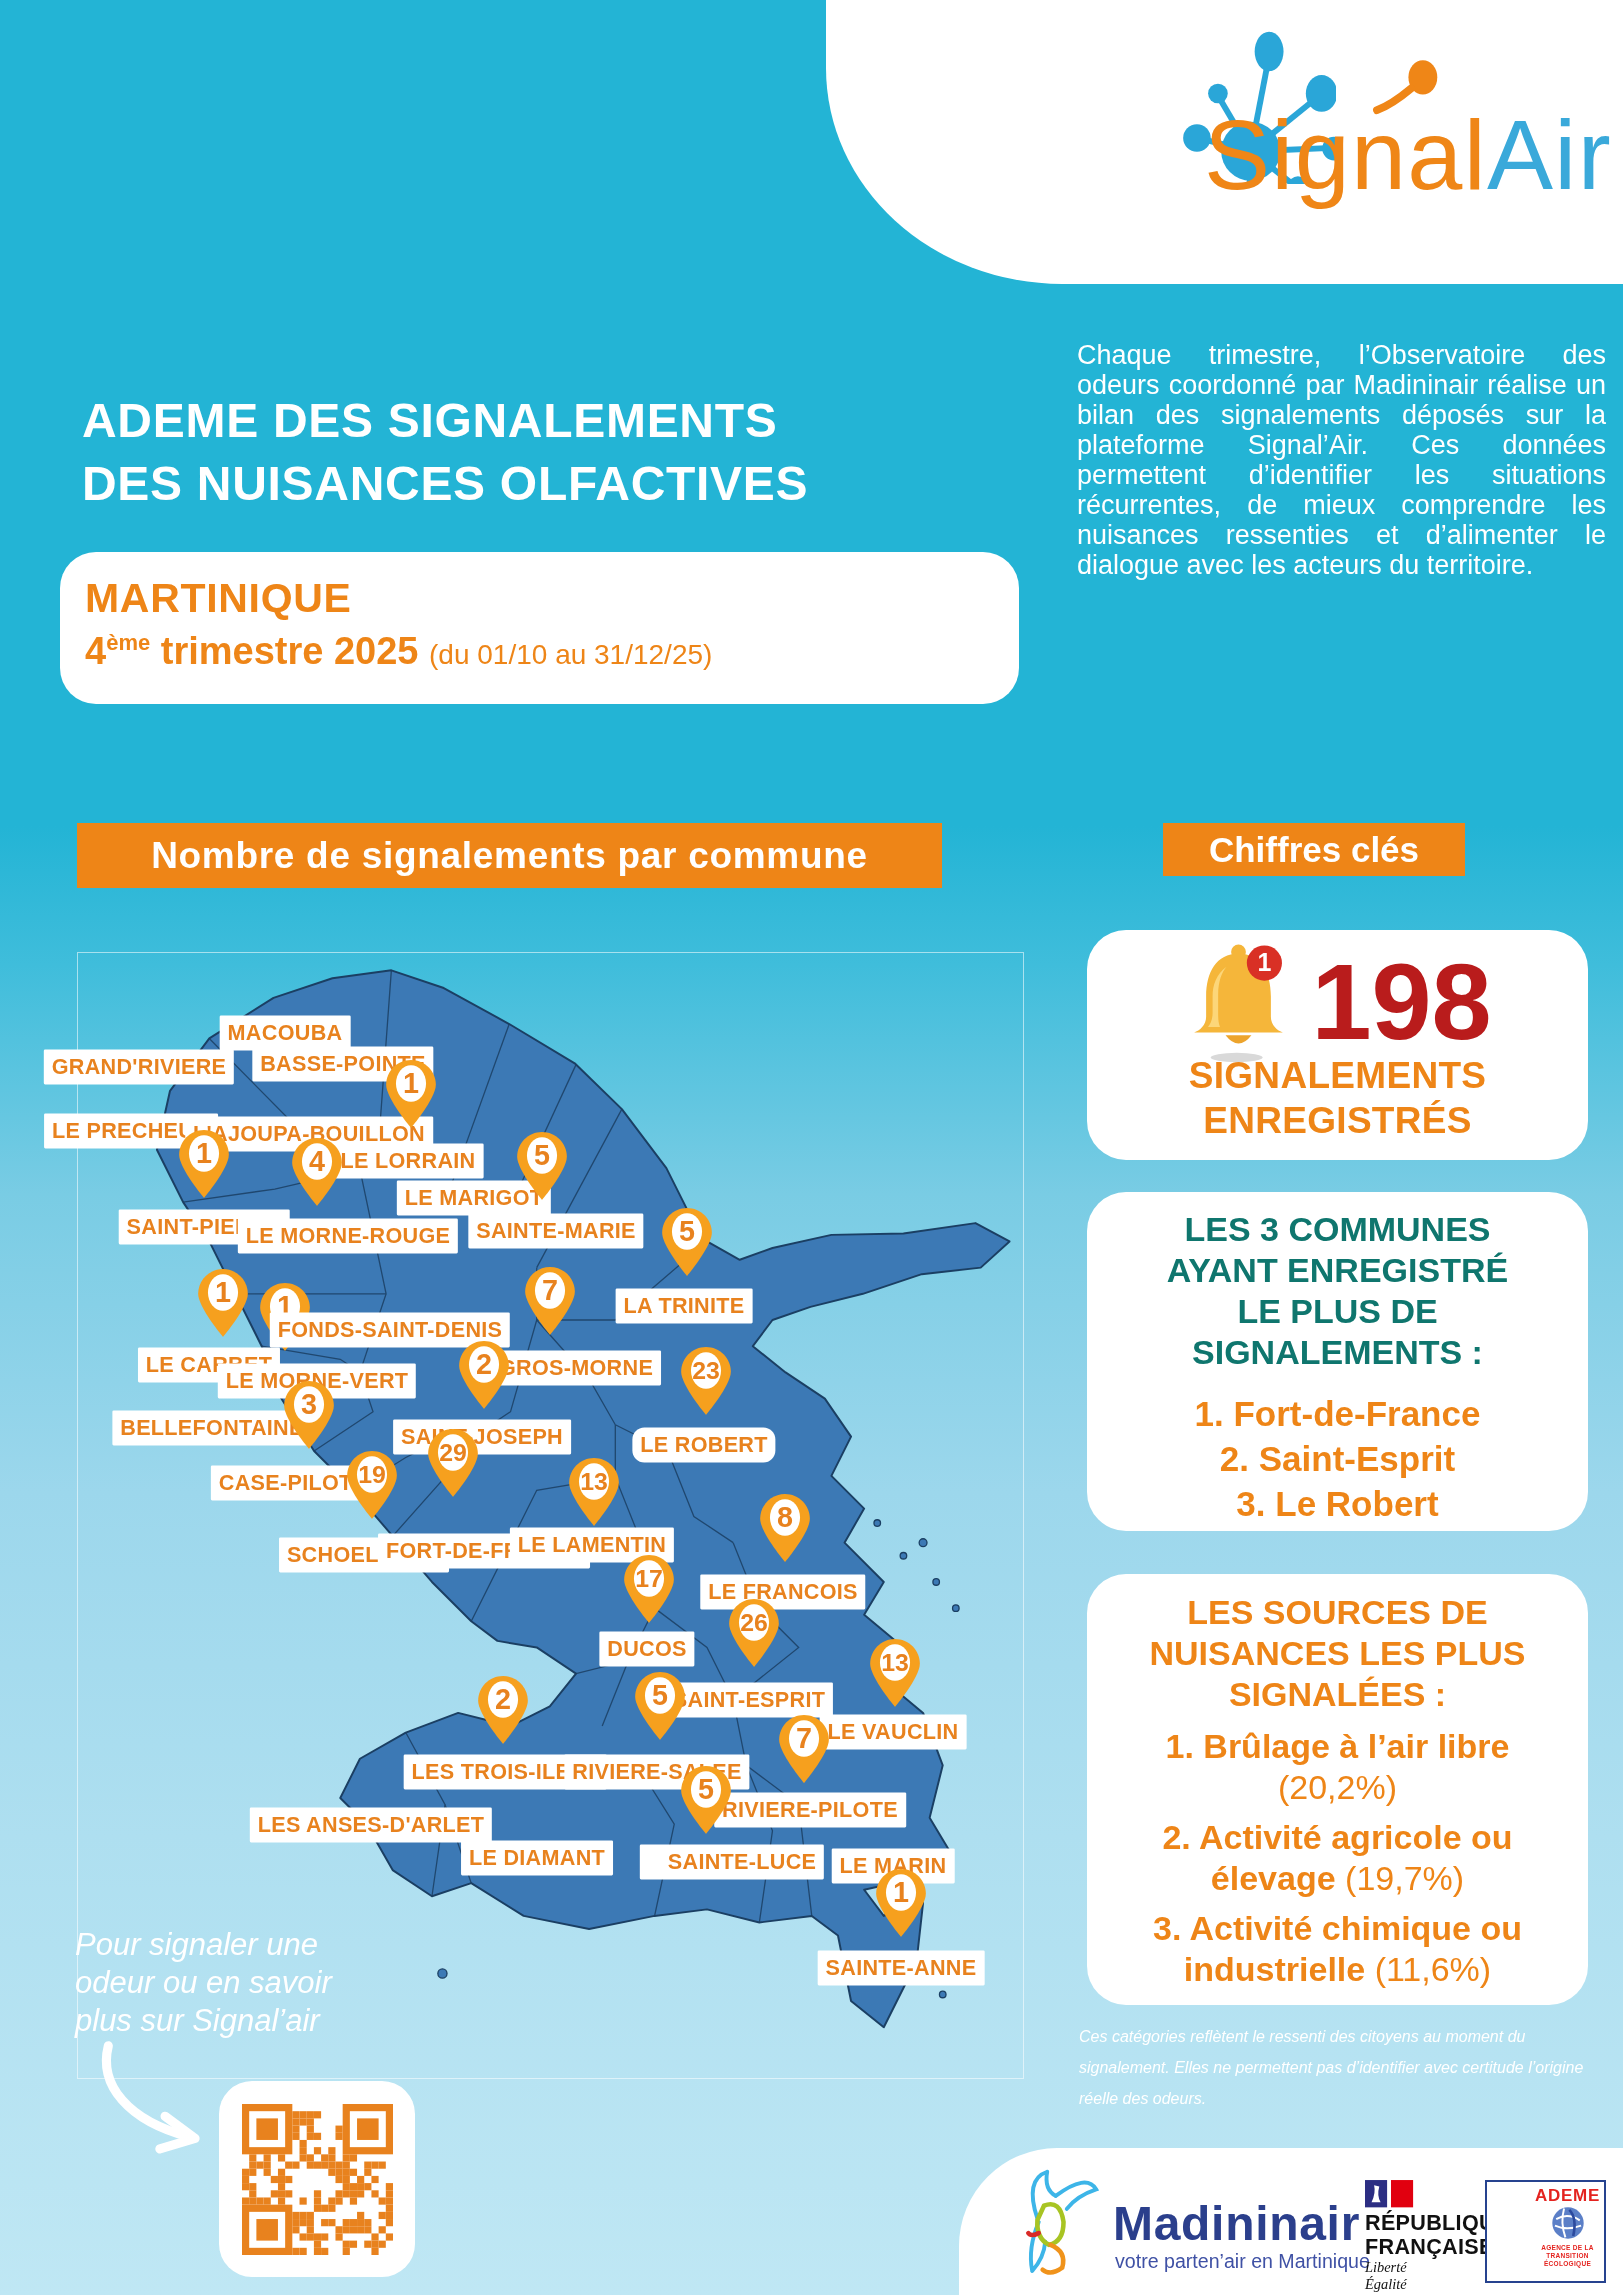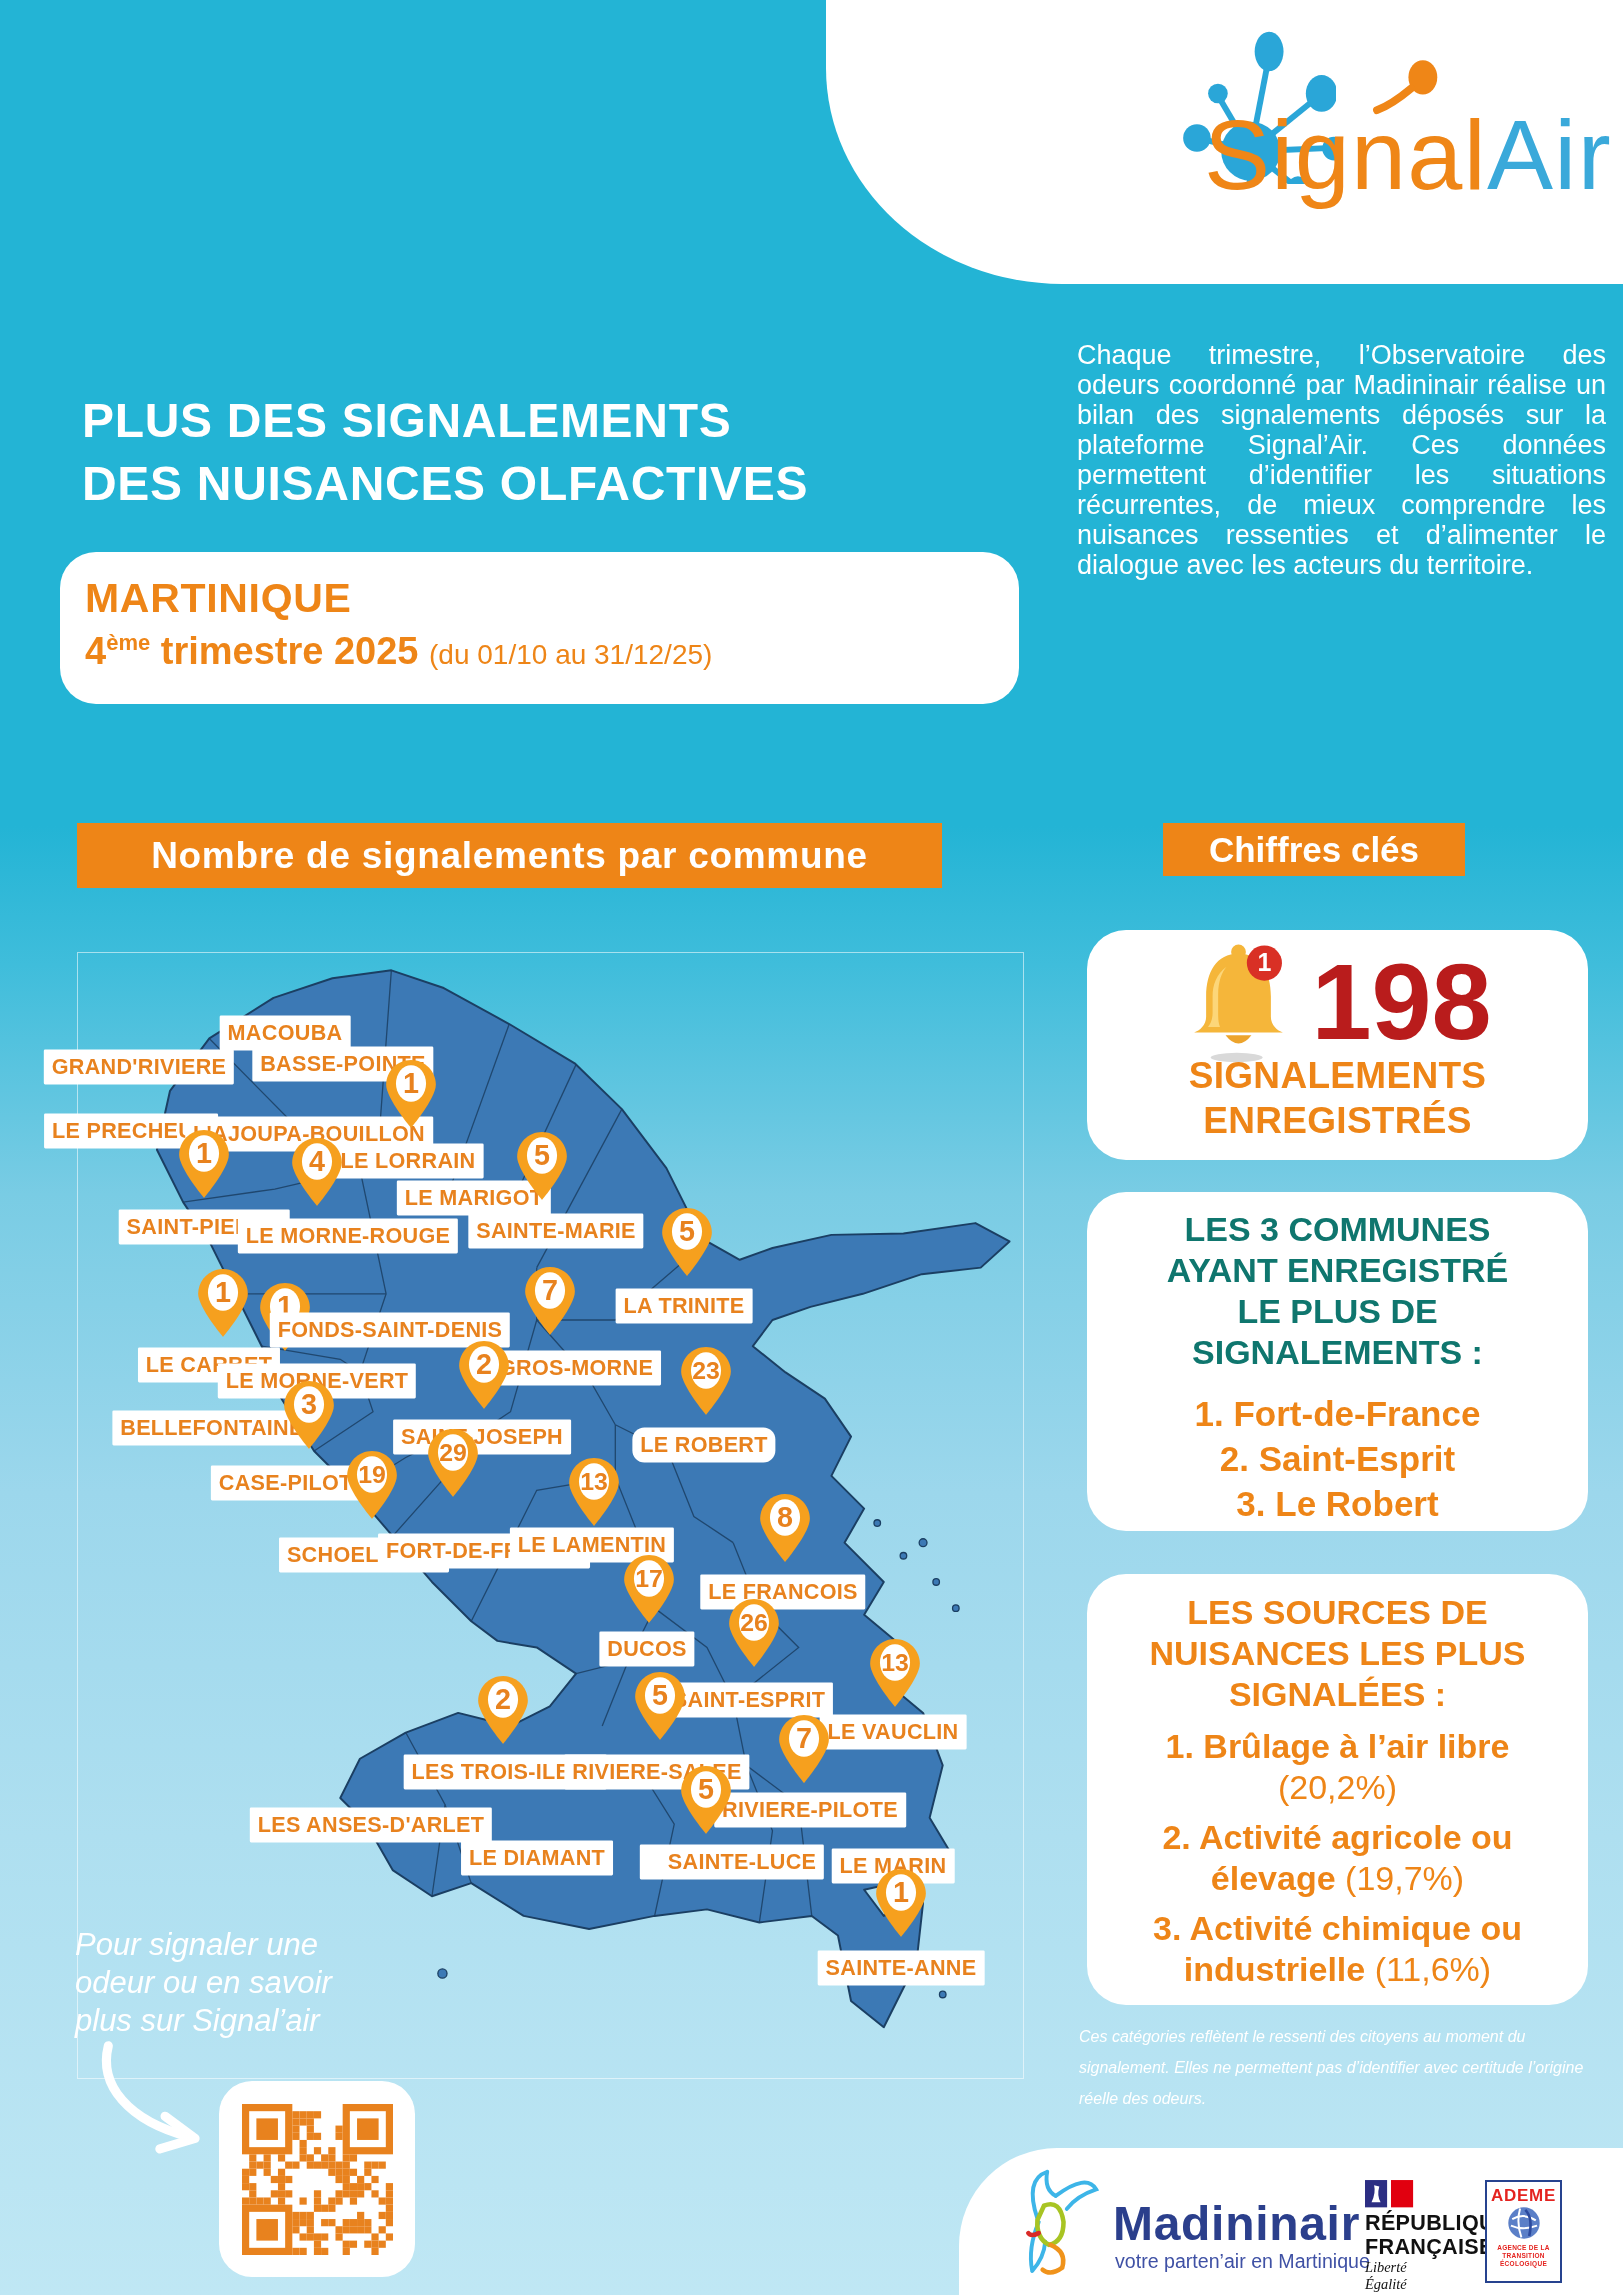--- a/index.html
+++ b/index.html
@@ -47,21 +47,21 @@
   .footnote{left:1079px;top:2021px;width:531px;color:#fff;font-size:16px;line-height:31px;font-style:italic;}
   
   .qr-cta{left:75px;top:1926px;color:#fff;font-size:31px;line-height:38px;font-style:italic;}
   .qr-box{left:219px;top:2081px;width:196px;height:196px;background:#fff;border-radius:33px;display:flex;align-items:center;justify-content:center;}
   
   .footer-band{left:959px;top:2148px;width:664px;height:147px;background:#fff;border-top-left-radius:98px;}
   .madininair-name{left:1113px;top:2196px;color:#2b3f8c;font-size:48px;font-weight:bold;letter-spacing:0.7px;}
   .madininair-tag{left:1115px;top:2250px;color:#3f51a5;font-size:19.6px;}
   .rf-title{left:1365px;top:2211px;color:#111;font-size:21.6px;font-weight:bold;line-height:23.6px;letter-spacing:0.3px;font-family:"Liberation Sans",sans-serif;}
   .rf-devise{left:1365px;top:2259px;color:#111;font-size:14.4px;line-height:17px;font-style:italic;font-family:"Liberation Serif",serif;}
-  .ademe-box{left:1485px;top:2180px;width:73px;height:99px;border:2px solid #26438f;background:#fff;text-align:center;}
+  .ademe-box{left:1485px;top:2180px;width:73px;height:99px;border:2px solid #26438f;background:#fff;text-align:center;padding-left:44px;}
   .ademe-name{color:#e4231f;font-weight:bold;font-size:17px;margin-top:3.9px;letter-spacing:0.7px;}
   .ademe-sub{color:#e4231f;font-weight:bold;font-size:6.5px;line-height:7.9px;margin-top:2.6px;letter-spacing:0.3px;}
 </style>
 </head>
 <body>
 
 <div class="page">
 
   <div class="abs logo-panel"></div>
   <svg class="abs" style="left:1172px;top:19.6px" width="164" height="164" viewBox="0 0 250 250">
@@ -83,21 +83,21 @@
     <circle cx="192" cy="252" r="14" fill="#2aa6d8"></circle>
     <circle cx="118" cy="258" r="11" fill="#2aa6d8"></circle>
   </svg>
   <svg class="abs" style="left:1365px;top:59px" width="79" height="59" viewBox="0 0 120 90">
     <ellipse cx="88" cy="28" rx="22" ry="26" fill="#ef8617"></ellipse>
     <path d="M70,45 Q40,70 18,78" stroke="#ef8617" stroke-width="12" fill="none" stroke-linecap="round"></path>
   </svg>
   <div class="abs brand"><span class="sig">Signal</span><span class="air">Air</span></div>
 
   <div class="abs title">
-    <div>PLUS DES SIGNALEMENTS</div>
+    <div>ADEME DES SIGNALEMENTS</div>
     <div>DES NUISANCES OLFACTIVES</div>
   </div>
 
   <div class="abs period-box"></div>
   <div class="abs region">MARTINIQUE</div>
   <div class="abs period-line">
     <span>4</span><sup>ème</sup><span> trimestre 2025 </span><span class="period-range">(du 01/10 au 31/12/25)</span>
   </div>
 
   <div class="abs intro">Chaque trimestre, l’Observatoire des odeurs coordonné par Madininair réalise un bilan des signalements déposés sur la plateforme Signal’Air. Ces données permettent d’identifier les situations récurrentes, de mieux comprendre les nuisances ressenties et d’alimenter le dialogue avec les acteurs du territoire.</div>

